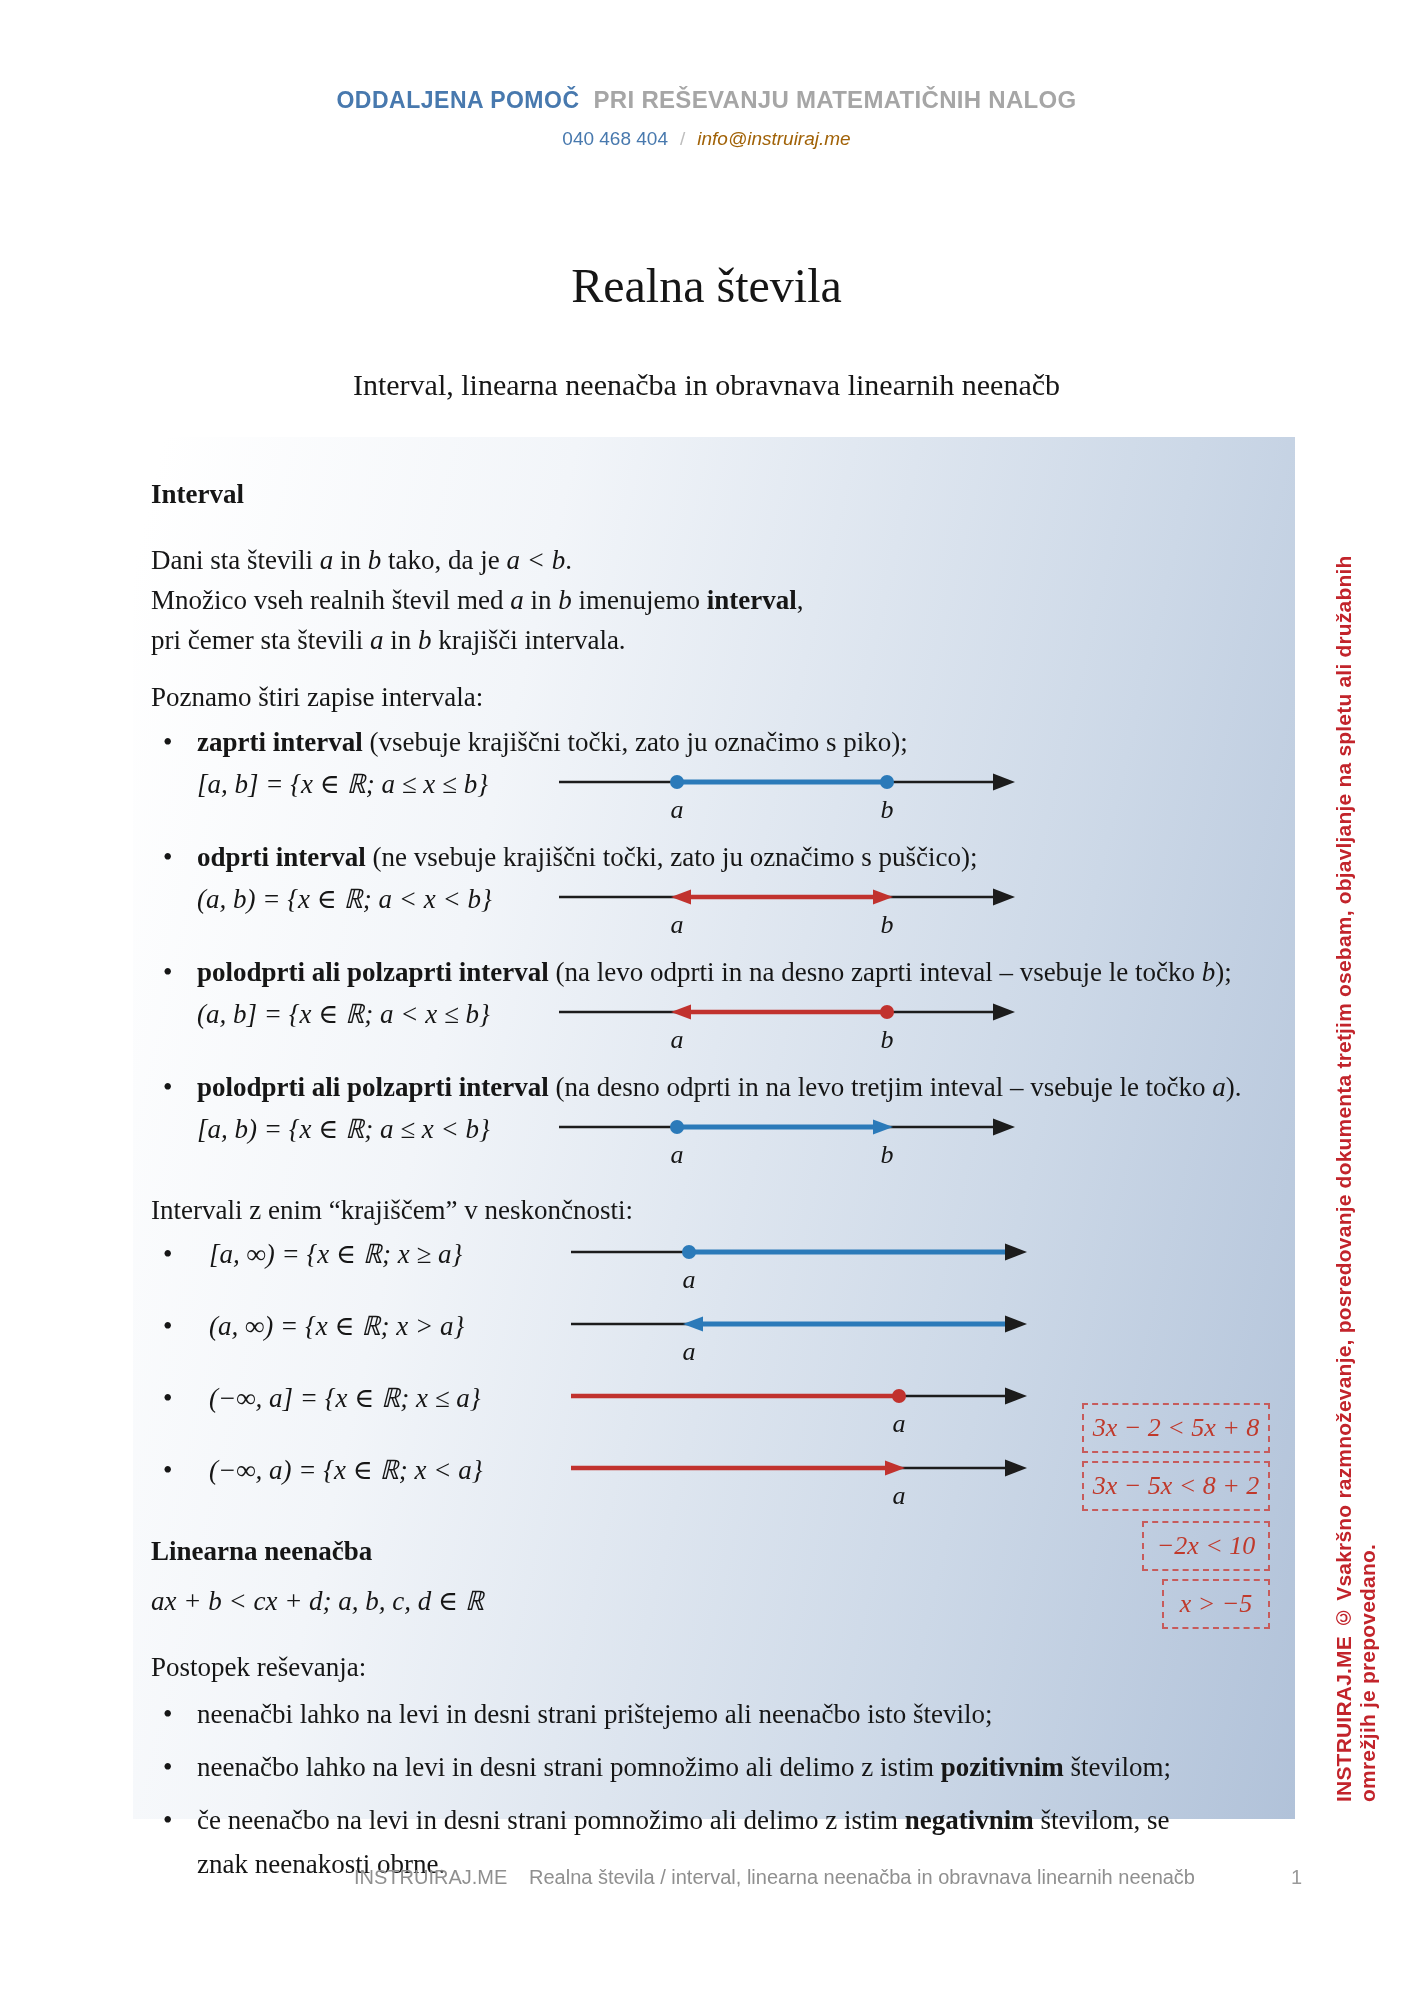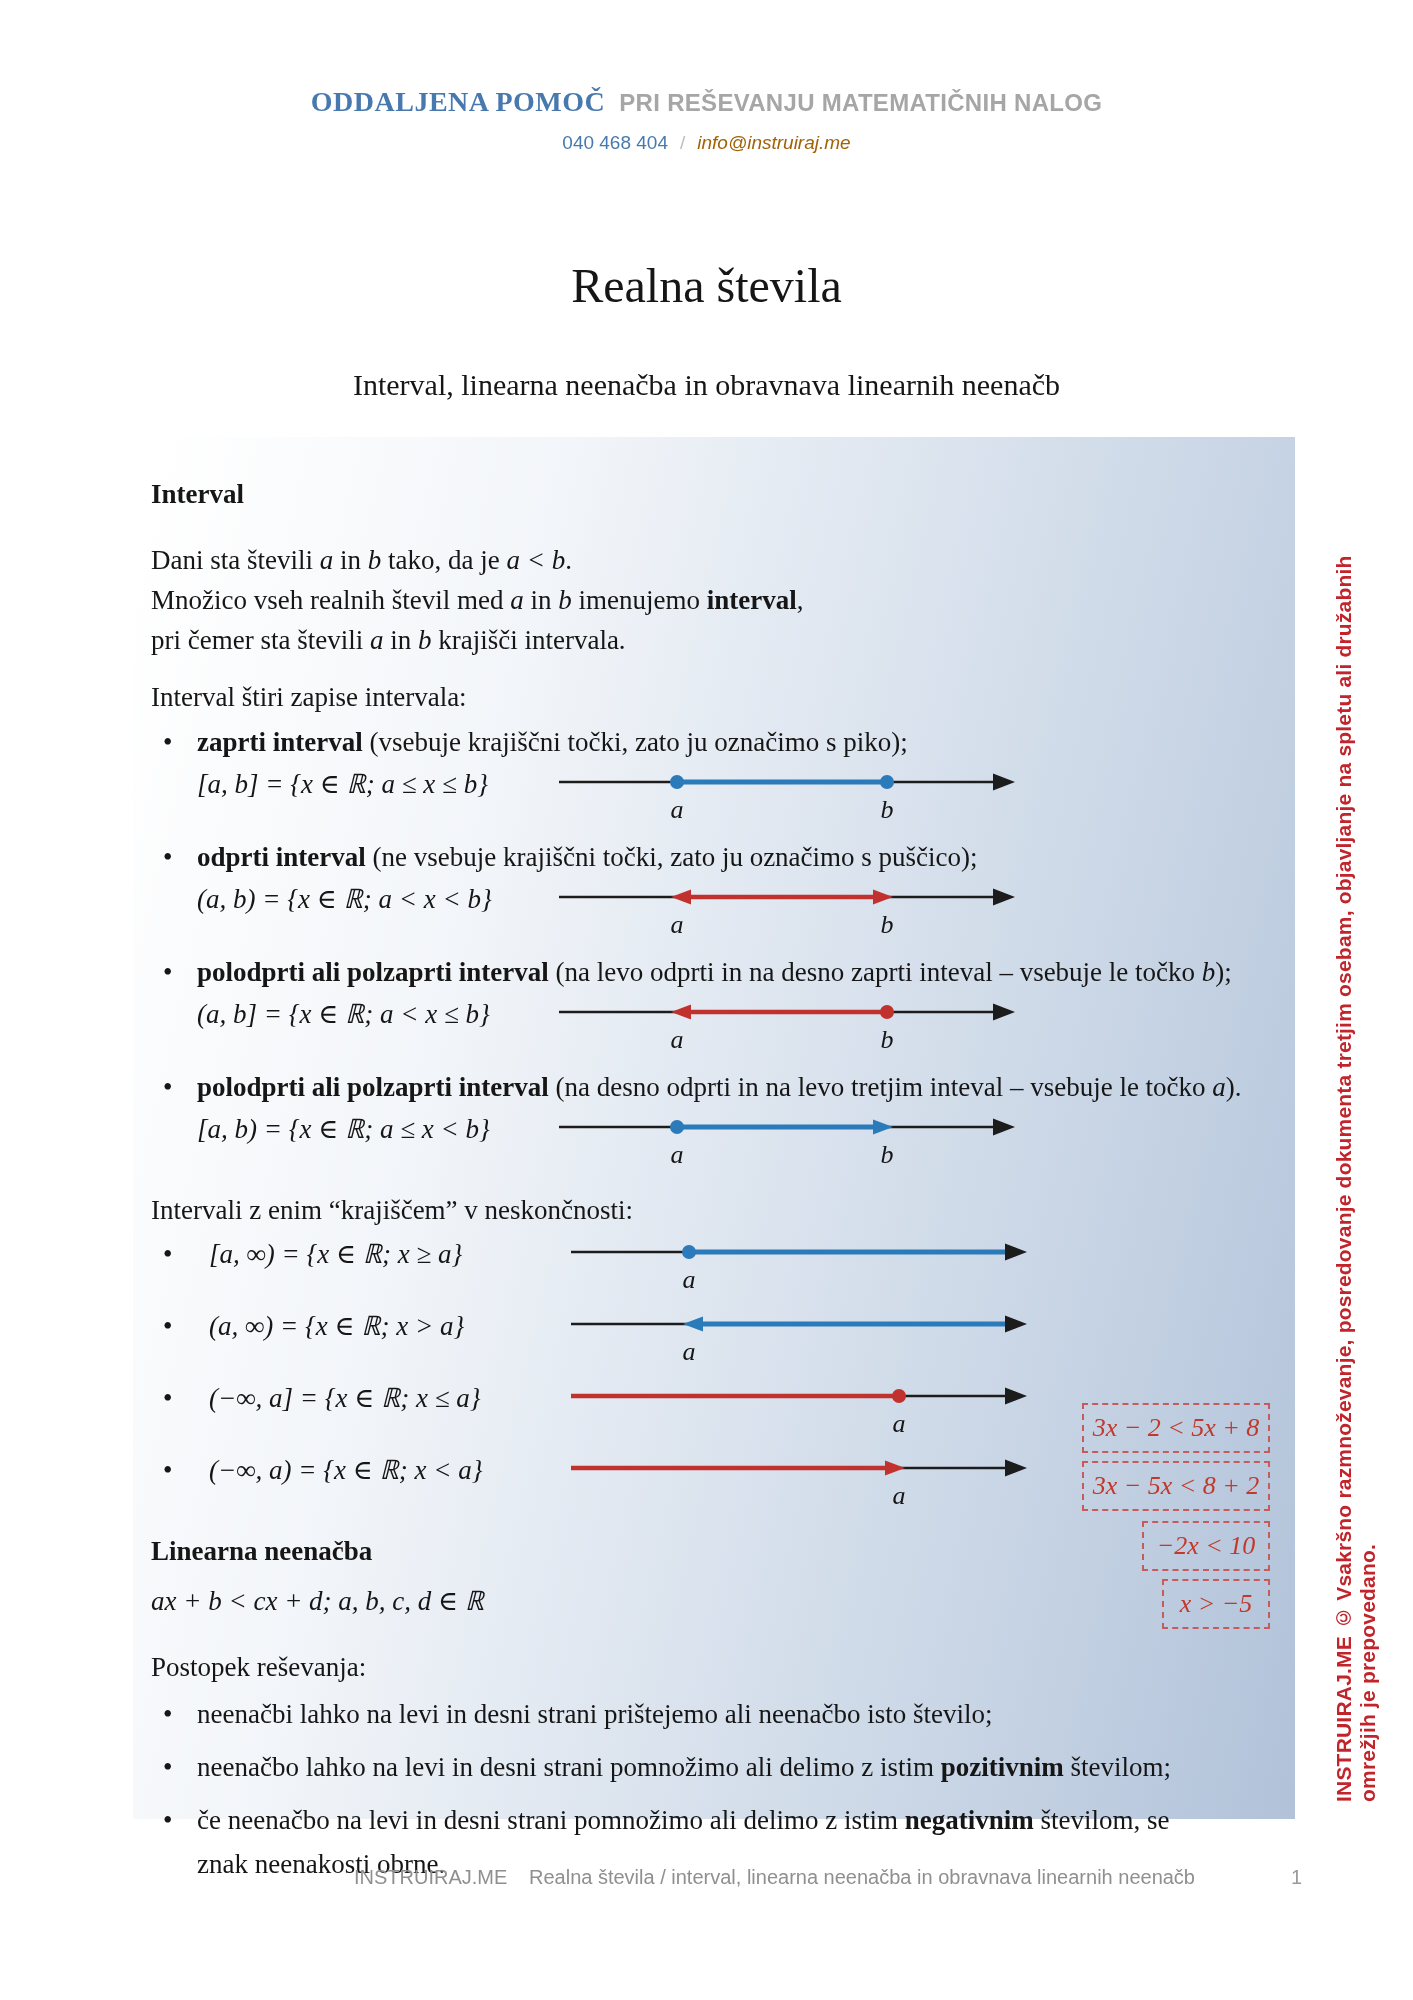--- a/index.html
+++ b/index.html
@@ -4,21 +4,21 @@
 <style>
   html,body{margin:0;padding:0;}
   body{
     width:1413px;height:2000px;position:relative;overflow:hidden;
     background:#ffffff;color:#161616;
     font-family:"Liberation Serif","DejaVu Serif",serif;
   }
   
   .letterhead{position:absolute;top:86px;left:0;width:100%;text-align:center;
     font-family:"Liberation Sans",sans-serif;}
-  .brand{color:#4879ae;font-weight:700;font-size:28px;letter-spacing:.5px;font-family:Liberation Serif, serif;}
+  .brand{color:#4879ae;font-weight:700;font-size:23px;letter-spacing:.5px;}
   .tagline{color:#a6a6a6;font-weight:700;font-size:24px;margin-left:14px;letter-spacing:.3px;}
   .contact{margin-top:14px;font-size:19px;}
   .phone{color:#4879ae;}
   .sep{color:#bdbdbd;margin:0 12px;}
   .email{color:#a16207;font-style:italic;}
   
   .page-title{position:absolute;top:258px;left:0;width:100%;text-align:center;
     font-size:48px;font-weight:400;margin:0;}
   .page-subtitle{position:absolute;top:368px;left:0;width:100%;text-align:center;
     font-size:30px;font-weight:400;margin:0;}
@@ -92,21 +92,21 @@
 <main class="content-box">
 
   <h3 class="sec-heading">Interval</h3>
 
   <div class="intro">
     <div class="tline"><span>Dani sta števili </span><span class="seg-i">a</span><span> in </span><span class="seg-i">b</span><span> tako, da je </span><span class="seg-i">a &lt; b</span><span>.</span></div>
     <div class="tline"><span>Množico vseh realnih števil med </span><span class="seg-i">a</span><span> in </span><span class="seg-i">b</span><span> imenujemo </span><span class="seg-b">interval</span><span>,</span></div>
     <div class="tline"><span>pri čemer sta števili </span><span class="seg-i">a</span><span> in </span><span class="seg-i">b</span><span> krajišči intervala.</span></div>
   </div>
 
-  <div class="lead">Interval štiri zapise intervala:</div>
+  <div class="lead">Poznamo štiri zapise intervala:</div>
 
   <div class="li">
     <span class="dot">•</span>
     <span><span class="seg-b">zaprti interval</span><span> (vsebuje krajiščni točki, zato ju označimo s piko);</span></span>
   </div>
   <div class="frow">
     <span class="formula">[a, b] = {x ∈ ℝ; a ≤ x ≤ b}</span>
     <svg class="nl" width="460" height="58" viewBox="0 0 460 58">
       <line class="ax" x1="2" y1="16" x2="442" y2="16"></line>
       <polygon class="axh" points="436,7.5 436,24.5 458,16"></polygon>

